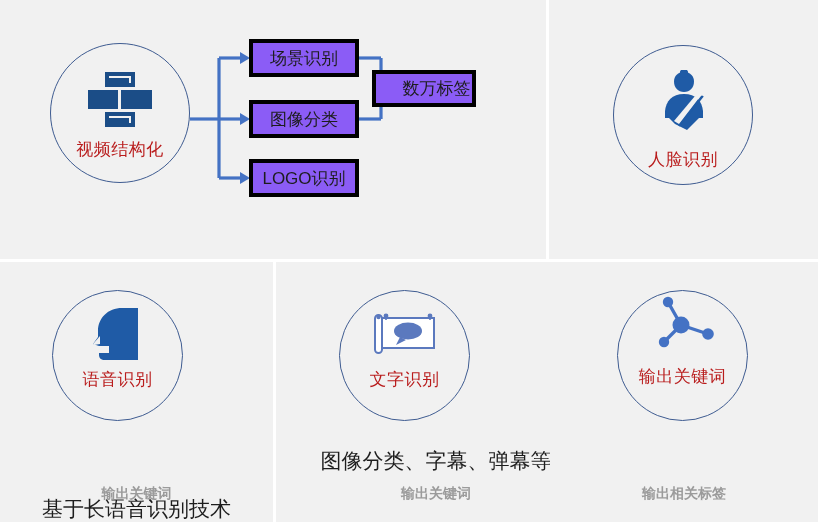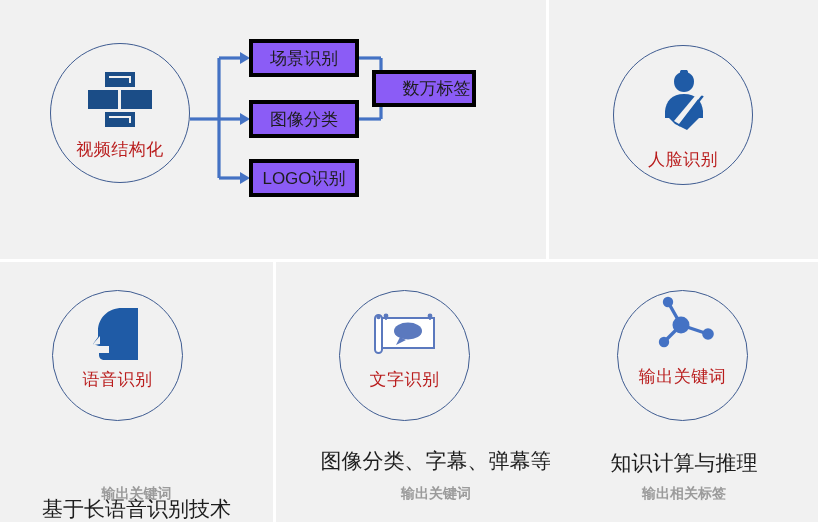--- a/index.html
+++ b/index.html
@@ -259,17 +259,16 @@
         </g>
         <circle cx="31" cy="33" r="8.5" fill="#4472c4"></circle>
         <circle cx="18" cy="10" r="5.2" fill="#4472c4"></circle>
         <circle cx="14" cy="50" r="5.2" fill="#4472c4"></circle>
         <circle cx="58" cy="42" r="5.8" fill="#4472c4"></circle>
       </svg>
     </div>
 
     <div class="circle-label" id="circle-kg-label" style="left:67px; width:131px; top:103px;">输出关键词</div>
 
-    <div class="caption-main" id="caption-kg-main" style="top:187px;">知识计算与推理</div>
     <div class="caption-sub" id="caption-kg-sub" style="top:223px;">输出相关标签</div>
   </div>
 
 </div>
 
 </body></html>

